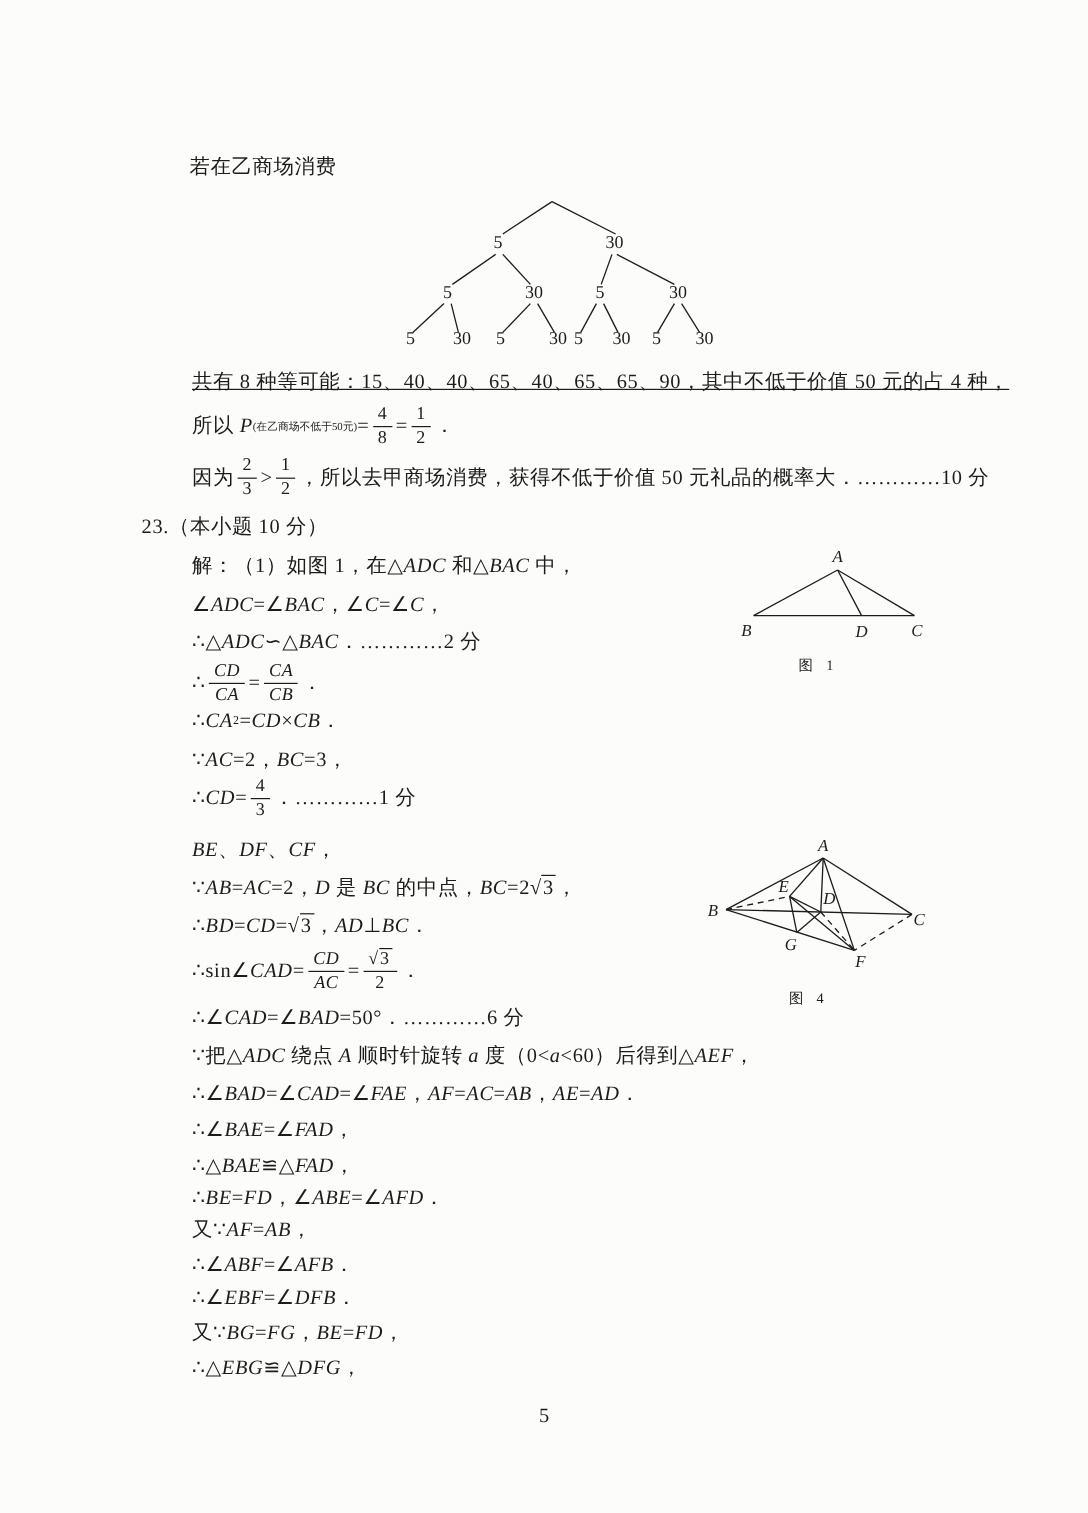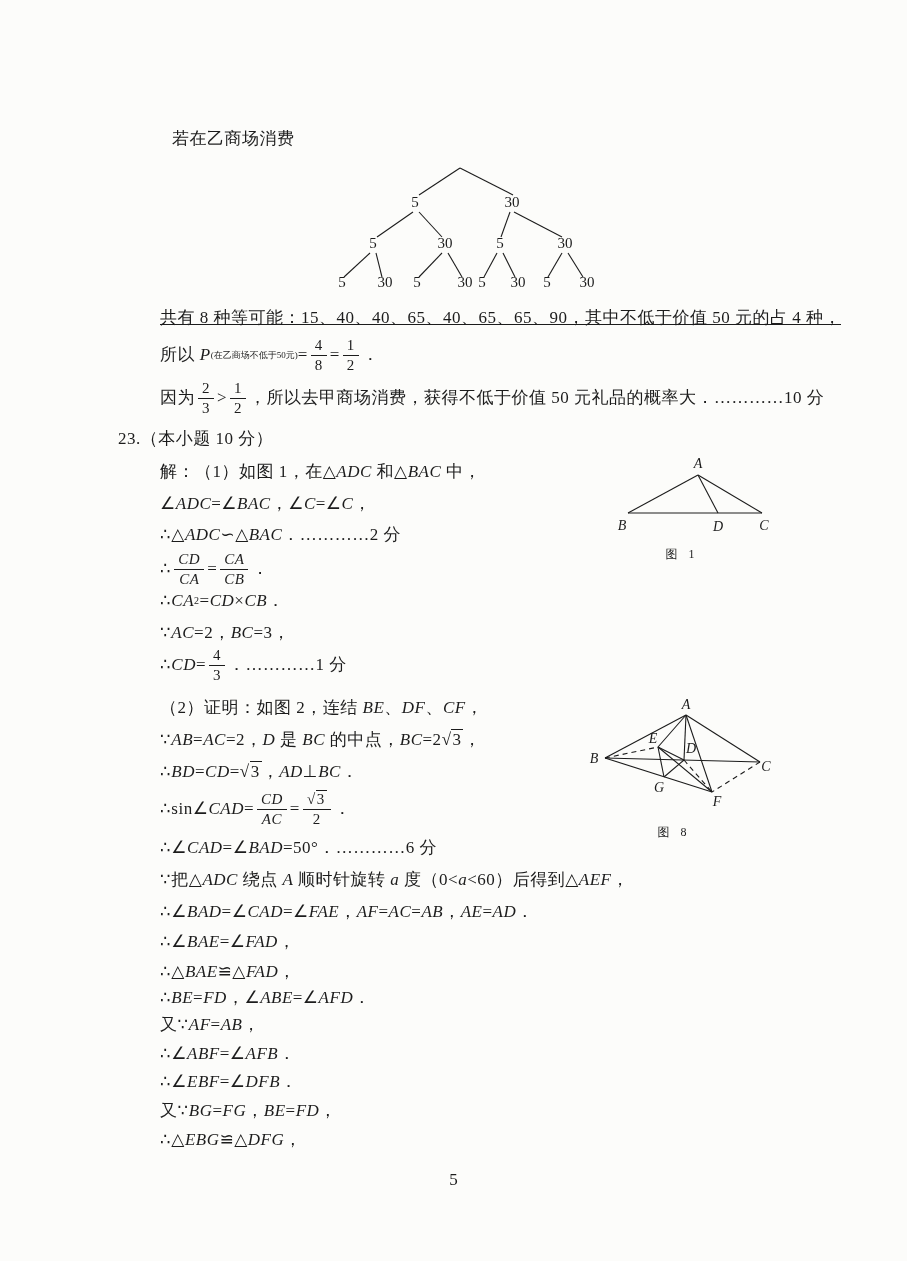--- a/index.html
+++ b/index.html
@@ -55,33 +55,33 @@
       <text x="22" y="132" text-anchor="middle" class="tlab">5</text>
       <text x="65" y="132" text-anchor="middle" class="tlab">30</text>
       <text x="97" y="132" text-anchor="middle" class="tlab">5</text>
       <text x="145" y="132" text-anchor="middle" class="tlab">30</text>
       <text x="162" y="132" text-anchor="middle" class="tlab">5</text>
       <text x="198" y="132" text-anchor="middle" class="tlab">30</text>
       <text x="227" y="132" text-anchor="middle" class="tlab">5</text>
       <text x="267" y="132" text-anchor="middle" class="tlab">30</text>
     </svg>
   <div id="lines-host">
-      <div class="line" style="left: 172px; top: 126px;"><span class="txt">若在乙商场消费</span></div>
+      <div class="line" style="left: 158px; top: 126px;"><span class="txt">若在乙商场消费</span></div>
       <div class="line" style="left: 160px; top: 305px; text-decoration: underline;"><span class="txt">共有 8 种等可能：15、40、40、65、40、65、65、90，其中不低于价值 50 元的占 4 种，</span></div>
       <div class="line" style="left: 160px; top: 336px;"><span class="txt">所以 </span><span class="mi">P</span><span class="subsm">(在乙商场不低于50元)</span><span class="txt">=</span><span class="frac"><span class="num"><span class="txt">4</span></span><span class="den"><span class="txt">8</span></span></span><span class="txt">=</span><span class="frac"><span class="num"><span class="txt">1</span></span><span class="den"><span class="txt">2</span></span></span><span class="txt">．</span></div>
       <div class="line" style="left: 160px; top: 379px;"><span class="txt">因为</span><span class="frac"><span class="num"><span class="txt">2</span></span><span class="den"><span class="txt">3</span></span></span><span class="txt">&gt;</span><span class="frac"><span class="num"><span class="txt">1</span></span><span class="den"><span class="txt">2</span></span></span><span class="txt">，所以去甲商场消费，获得不低于价值 50 元礼品的概率大．…………10 分</span></div>
       <div class="line" style="left: 118px; top: 426px; justify-content: center;"><span class="txt">23.（本小题 10 分）</span></div>
       <div class="line" style="left: 160px; top: 459px;"><span class="txt">解：（1）如图 1，在△</span><span class="mi">ADC</span><span class="txt"> 和△</span><span class="mi">BAC</span><span class="txt"> 中，</span></div>
       <div class="line" style="left: 160px; top: 491px;"><span class="txt">∠</span><span class="mi">ADC</span><span class="txt">=∠</span><span class="mi">BAC</span><span class="txt">，∠</span><span class="mi">C</span><span class="txt">=∠</span><span class="mi">C</span><span class="txt">，</span></div>
       <div class="line" style="left: 160px; top: 522px;"><span class="txt">∴△</span><span class="mi">ADC</span><span class="txt">∽△</span><span class="mi">BAC</span><span class="txt">．…………2 分</span></div>
       <div class="line" style="left: 160px; top: 550px;"><span class="txt">∴</span><span class="frac"><span class="num"><span class="mi">CD</span></span><span class="den"><span class="mi">CA</span></span></span><span class="txt">=</span><span class="frac"><span class="num"><span class="mi">CA</span></span><span class="den"><span class="mi">CB</span></span></span><span class="txt">．</span></div>
       <div class="line" style="left: 160px; top: 588px;"><span class="txt">∴</span><span class="mi">CA</span><sup>2</sup><span class="txt">=</span><span class="mi">CD</span><span class="txt">×</span><span class="mi">CB</span><span class="txt">．</span></div>
       <div class="line" style="left: 160px; top: 620px;"><span class="txt">∵</span><span class="mi">AC</span><span class="txt">=2，</span><span class="mi">BC</span><span class="txt">=3，</span></div>
       <div class="line" style="left: 160px; top: 646px;"><span class="txt">∴</span><span class="mi">CD</span><span class="txt">=</span><span class="frac"><span class="num"><span class="txt">4</span></span><span class="den"><span class="txt">3</span></span></span><span class="txt">．…………1 分</span></div>
-      <div class="line" style="left: 160px; top: 695px;"><span class="txt">（2）证明：如图 2，连结 </span><span class="mi">BE</span><span class="txt">、</span><span class="mi">DF</span><span class="txt">、</span><span class="mi">CF</span><span class="txt">，</span></div>
+      <div class="line" style="left: 160px; top: 695px;"><span class="mi">BE</span><span class="txt">、</span><span class="mi">DF</span><span class="txt">、</span><span class="mi">CF</span><span class="txt">，</span></div>
       <div class="line" style="left: 160px; top: 727px;"><span class="txt">∵</span><span class="mi">AB</span><span class="txt">=</span><span class="mi">AC</span><span class="txt">=2，</span><span class="mi">D</span><span class="txt"> 是 </span><span class="mi">BC</span><span class="txt"> 的中点，</span><span class="mi">BC</span><span class="txt">=2</span><span class="sqrt"><span class="rsign">√</span><span class="rad">3</span></span><span class="txt">，</span></div>
       <div class="line" style="left: 160px; top: 759px;"><span class="txt">∴</span><span class="mi">BD</span><span class="txt">=</span><span class="mi">CD</span><span class="txt">=</span><span class="sqrt"><span class="rsign">√</span><span class="rad">3</span></span><span class="txt">，</span><span class="mi">AD</span><span class="txt">⊥</span><span class="mi">BC</span><span class="txt">．</span></div>
       <div class="line" style="left: 160px; top: 790px;"><span class="txt">∴sin∠</span><span class="mi">CAD</span><span class="txt">=</span><span class="frac"><span class="num"><span class="mi">CD</span></span><span class="den"><span class="mi">AC</span></span></span><span class="txt">=</span><span class="frac"><span class="num"><span class="sqrt"><span class="rsign">√</span><span class="rad">3</span></span></span><span class="den"><span class="txt">2</span></span></span><span class="txt">．</span></div>
       <div class="line" style="left: 160px; top: 835px;"><span class="txt">∴∠</span><span class="mi">CAD</span><span class="txt">=∠</span><span class="mi">BAD</span><span class="txt">=50°．…………6 分</span></div>
       <div class="line" style="left: 160px; top: 867px;"><span class="txt">∵把△</span><span class="mi">ADC</span><span class="txt"> 绕点 </span><span class="mi">A</span><span class="txt"> 顺时针旋转 </span><span class="mi">a</span><span class="txt"> 度（0&lt;</span><span class="mi">a</span><span class="txt">&lt;60）后得到△</span><span class="mi">AEF</span><span class="txt">，</span></div>
       <div class="line" style="left: 160px; top: 899px;"><span class="txt">∴∠</span><span class="mi">BAD</span><span class="txt">=∠</span><span class="mi">CAD</span><span class="txt">=∠</span><span class="mi">FAE</span><span class="txt">，</span><span class="mi">AF</span><span class="txt">=</span><span class="mi">AC</span><span class="txt">=</span><span class="mi">AB</span><span class="txt">，</span><span class="mi">AE</span><span class="txt">=</span><span class="mi">AD</span><span class="txt">．</span></div>
       <div class="line" style="left: 160px; top: 929px;"><span class="txt">∴∠</span><span class="mi">BAE</span><span class="txt">=∠</span><span class="mi">FAD</span><span class="txt">，</span></div>
       <div class="line" style="left: 160px; top: 959px;"><span class="txt">∴△</span><span class="mi">BAE</span><span class="txt">≌△</span><span class="mi">FAD</span><span class="txt">，</span></div>
       <div class="line" style="left: 160px; top: 985px;"><span class="txt">∴</span><span class="mi">BE</span><span class="txt">=</span><span class="mi">FD</span><span class="txt">，∠</span><span class="mi">ABE</span><span class="txt">=∠</span><span class="mi">AFD</span><span class="txt">．</span></div>
       <div class="line" style="left: 160px; top: 1012px;"><span class="txt">又∵</span><span class="mi">AF</span><span class="txt">=</span><span class="mi">AB</span><span class="txt">，</span></div>
@@ -117,15 +117,15 @@
       <line x1="104" y1="65" x2="132" y2="97" stroke="#1c1c1c" stroke-width="1.1" stroke-dasharray="5 4"></line>
       <line x1="180" y1="67" x2="132" y2="97" stroke="#1c1c1c" stroke-width="1.1" stroke-dasharray="5 4"></line>
       <text x="106" y="14" text-anchor="middle" class="flab">A</text>
       <text x="14" y="68" text-anchor="middle" class="flab">B</text>
       <text x="186" y="76" text-anchor="middle" class="flab">C</text>
       <text x="111" y="58" text-anchor="middle" class="flab">D</text>
       <text x="73" y="48" text-anchor="middle" class="flab">E</text>
       <text x="79" y="97" text-anchor="middle" class="flab">G</text>
       <text x="137" y="111" text-anchor="middle" class="flab">F</text>
     </svg>
-  <div class="caption cap2">图 8</div>
+  <div class="caption cap2">图 4</div>
   <div class="pagenum">5</div>
 </div>
 
 </body></html>

